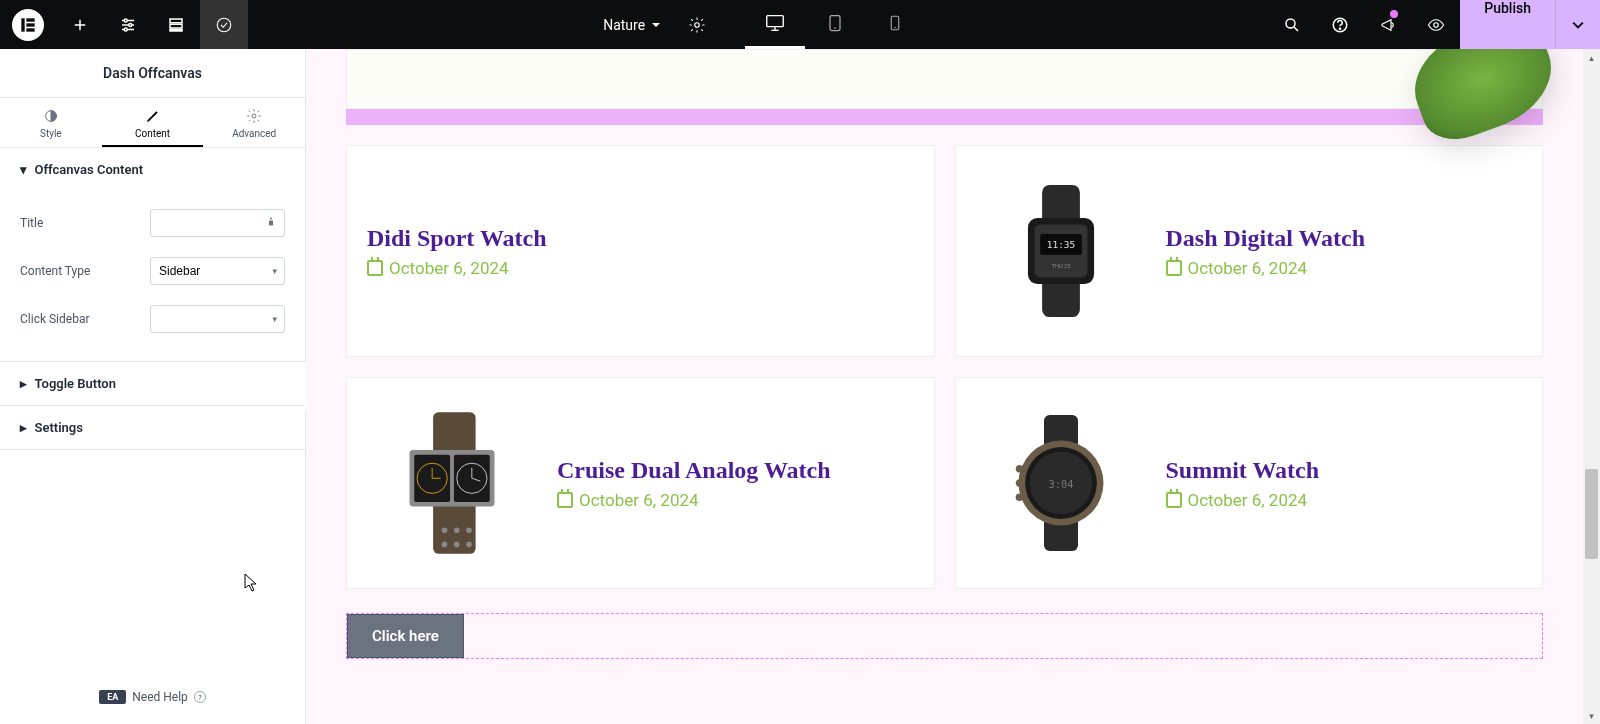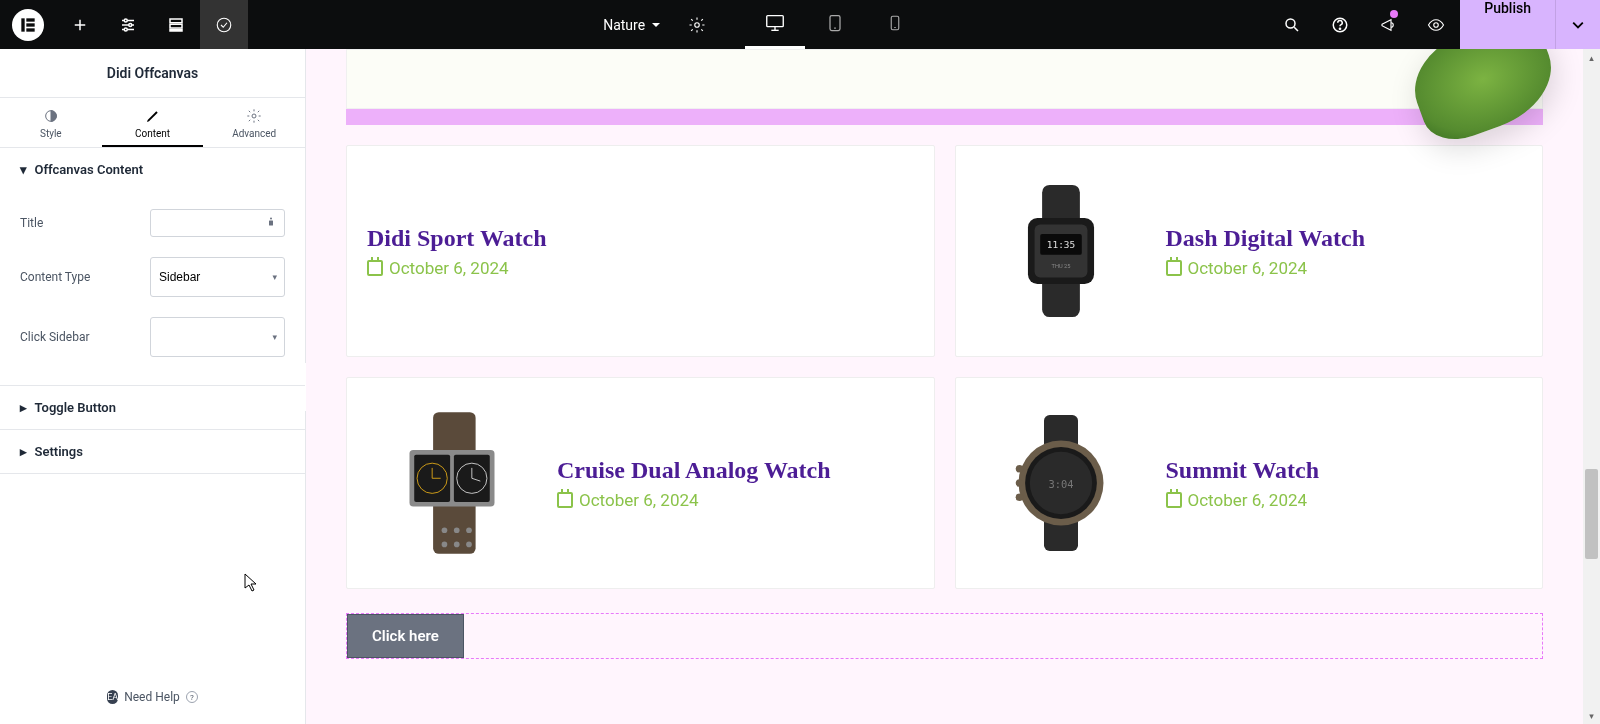--- a/index.html
+++ b/index.html
@@ -30,26 +30,26 @@
 .panel-tabs { display: flex; border-bottom: 1px solid #e5e7eb; }
 .panel-tab { flex: 1; padding: 10px 0 6px; text-align: center; cursor: pointer; font-size: 10px; color: #4b5563; border-bottom: 2px solid transparent; }
 .panel-tab.active { border-bottom-color: #000; color: #000; }
 .panel-tab-icon { display: block; margin: 0 auto 4px; width: 16px; height: 16px; }
 .panel-section { border-bottom: 1px solid #e5e7eb; }
 .section-head { padding: 14px 20px; font-size: 13px; font-weight: 600; color: #1f2937; display: flex; align-items: center; gap: 8px; cursor: pointer; }
 .section-body { padding: 8px 20px 18px; }
 .field { display: flex; align-items: center; justify-content: space-between; padding: 10px 0; font-size: 12px; color: #4b5563; gap: 44px; }
 .field-input { width: 135px; height: 28px; border: 1px solid #d1d5db; border-radius: 3px; padding: 0 28px 0 8px; font-size: 12px; position: relative; }
 .field-select-wrap { position: relative; width: 135px; }
-.field-select { width: 100%; height: 40px; border: 1px solid #d1d5db; border-radius: 3px; padding: 0 8px; font-size: 12px; background: #fff; appearance: none; cursor: pointer; }
+.field-select { width: 100%; height: 28px; border: 1px solid #d1d5db; border-radius: 3px; padding: 0 8px; font-size: 12px; background: #fff; appearance: none; cursor: pointer; }
 .select-arrow { position: absolute; right: 8px; top: 50%; transform: translateY(-50%); pointer-events: none; font-size: 9px; color: #6b7280; }
 .input-icon { position: absolute; right: 8px; top: 50%; transform: translateY(-50%); font-size: 13px; color: #6b7280; }
 .input-wrap { position: relative; width: 135px; }
 .need-help { margin-top: auto; padding: 20px; display: flex; align-items: center; justify-content: center; gap: 6px; font-size: 12px; color: #4b5563; cursor: pointer; }
-.ea-badge { background: #374151; color: #fff; font-size: 9px; padding: 2px 0; border-radius: 7px; font-weight: 400; }
+.ea-badge { background: #374151; color: #fff; font-size: 9px; padding: 2px 8px; border-radius: 2px; font-weight: 700; }
 .collapse-handle { position: absolute; right: -12px; top: 50%; transform: translateY(-50%); width: 12px; height: 50px; background: #fff; border: 1px solid #e5e7eb; border-left: none; border-radius: 0 4px 4px 0; display: flex; align-items: center; justify-content: center; cursor: pointer; font-size: 10px; color: #9ca3af; }
 
 
 .canvas { flex: 1; background: #fff5fd; position: relative; overflow: auto; }
 .scrollbar-track { position: absolute; right: 0; top: 0; width: 17px; height: 100%; background: #f1f1f1; }
 .scrollbar-thumb { position: absolute; right: 2px; top: 420px; width: 13px; height: 90px; background: #c1c1c1; border-radius: 2px; }
 .scrollbar-arrow { position: absolute; width: 17px; height: 17px; background: #f1f1f1; display: flex; align-items: center; justify-content: center; font-size: 9px; color: #666; }
 .canvas-inner { padding: 0 40px 40px 40px; margin-right: 17px; position: relative; }
 .leaf { position: absolute; top: -20px; right: 30px; width: 140px; height: 100px; background: radial-gradient(ellipse at center, #7cb342 0%, #558b2f 70%, #33691e 100%); border-radius: 50% 40% 50% 30%; transform: rotate(-20deg); box-shadow: 0 10px 30px rgba(0,0,0,0.15); }
 .top-gap { height: 60px; background: #fcfdf7; border: 1px solid #f0f0f0; margin-bottom: 0; }
@@ -185,21 +185,21 @@
       <svg width="12" height="12" viewBox="0 0 10 10" fill="#000">
           <path d="M1 3 l4 4 l4-4" stroke="#000" stroke-width="1.5" fill="none"></path>
         </svg>
     </div>
   </div>
 </div>
 
 <div class="main">
 
   <div class="panel">
-    <div class="panel-title">Didi Offcanvas</div>
+    <div class="panel-title">Dash Offcanvas</div>
 
     <div class="panel-tabs">
       <div class="panel-tab">
         <svg class="panel-tab-icon" viewBox="0 0 24 24" stroke="#6b7280" stroke-width="1.5" fill="none">
             <circle cx="12" cy="12" r="8"></circle>
             <path d="M12 4 a8 8 0 0 1 0 16 z" fill="#6b7280"></path>
           </svg>
         <span>Style</span>
       </div>
       <div class="panel-tab active">

